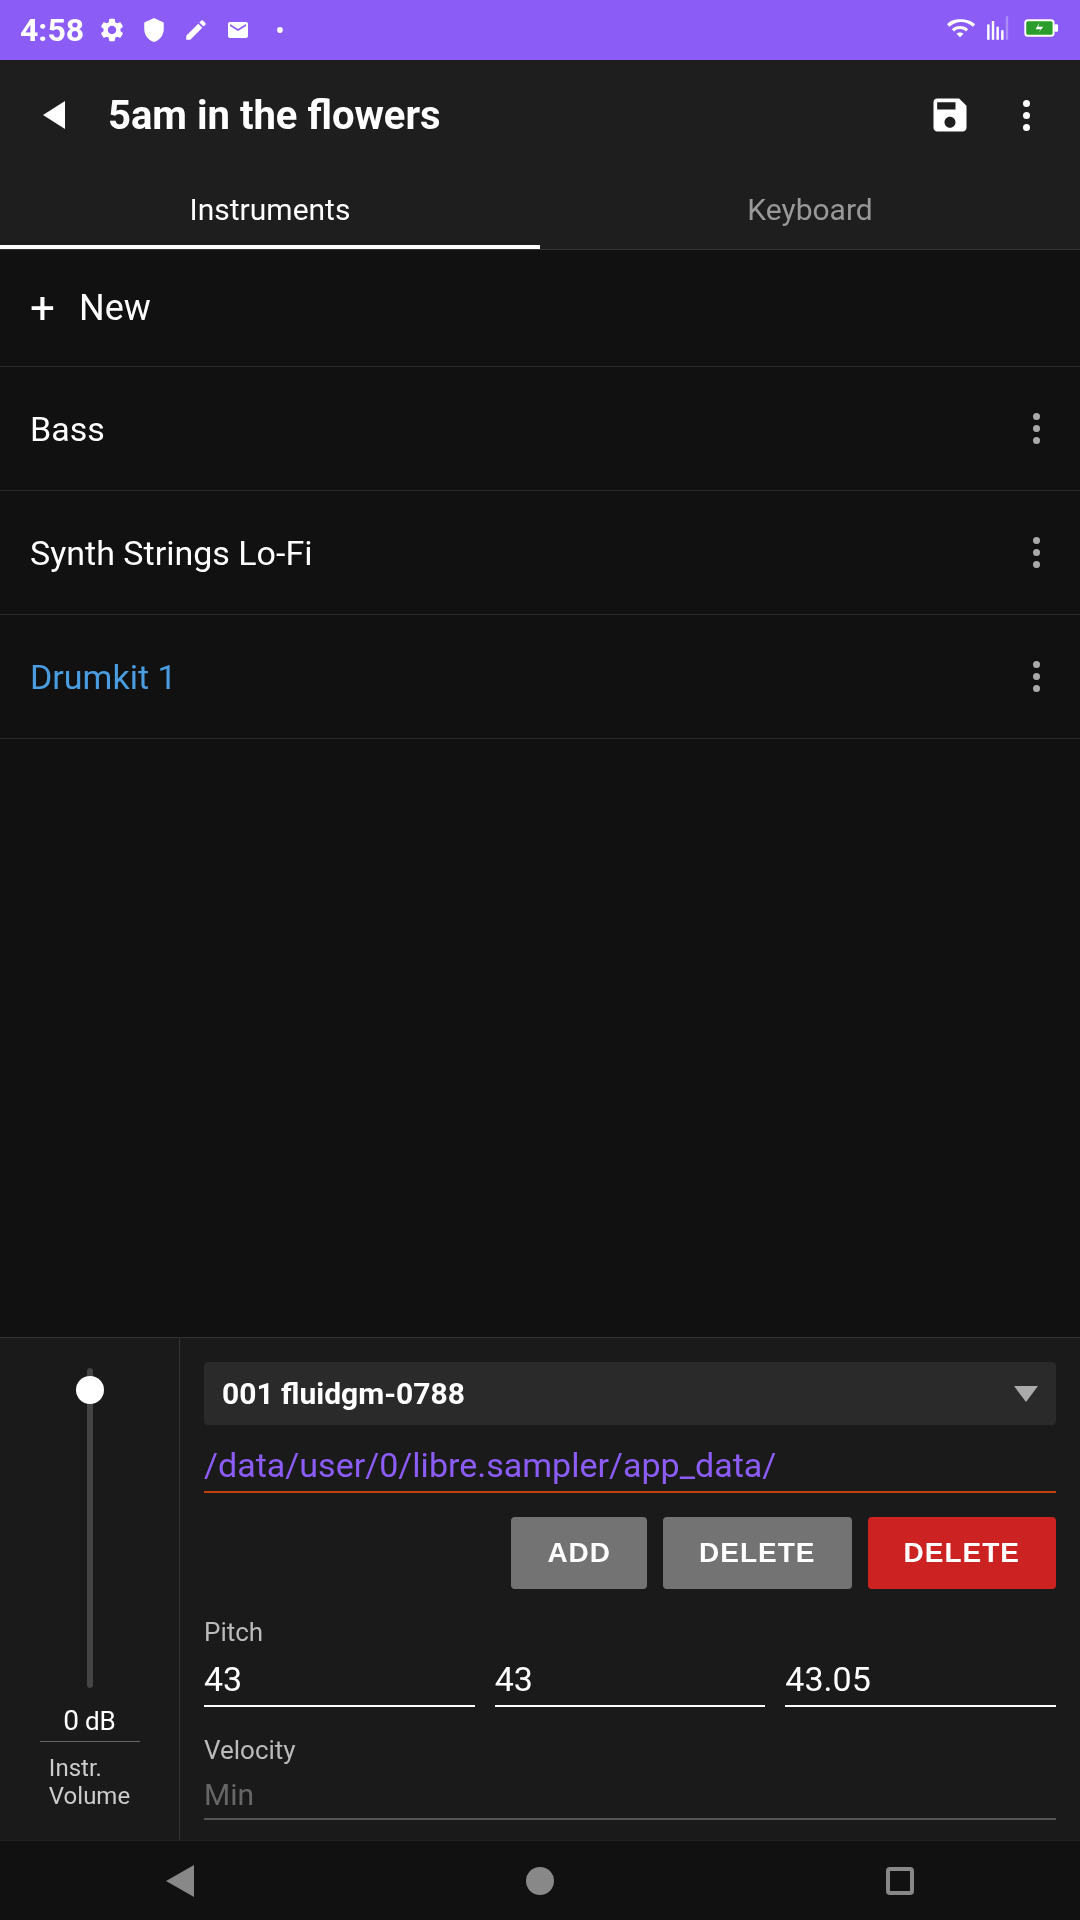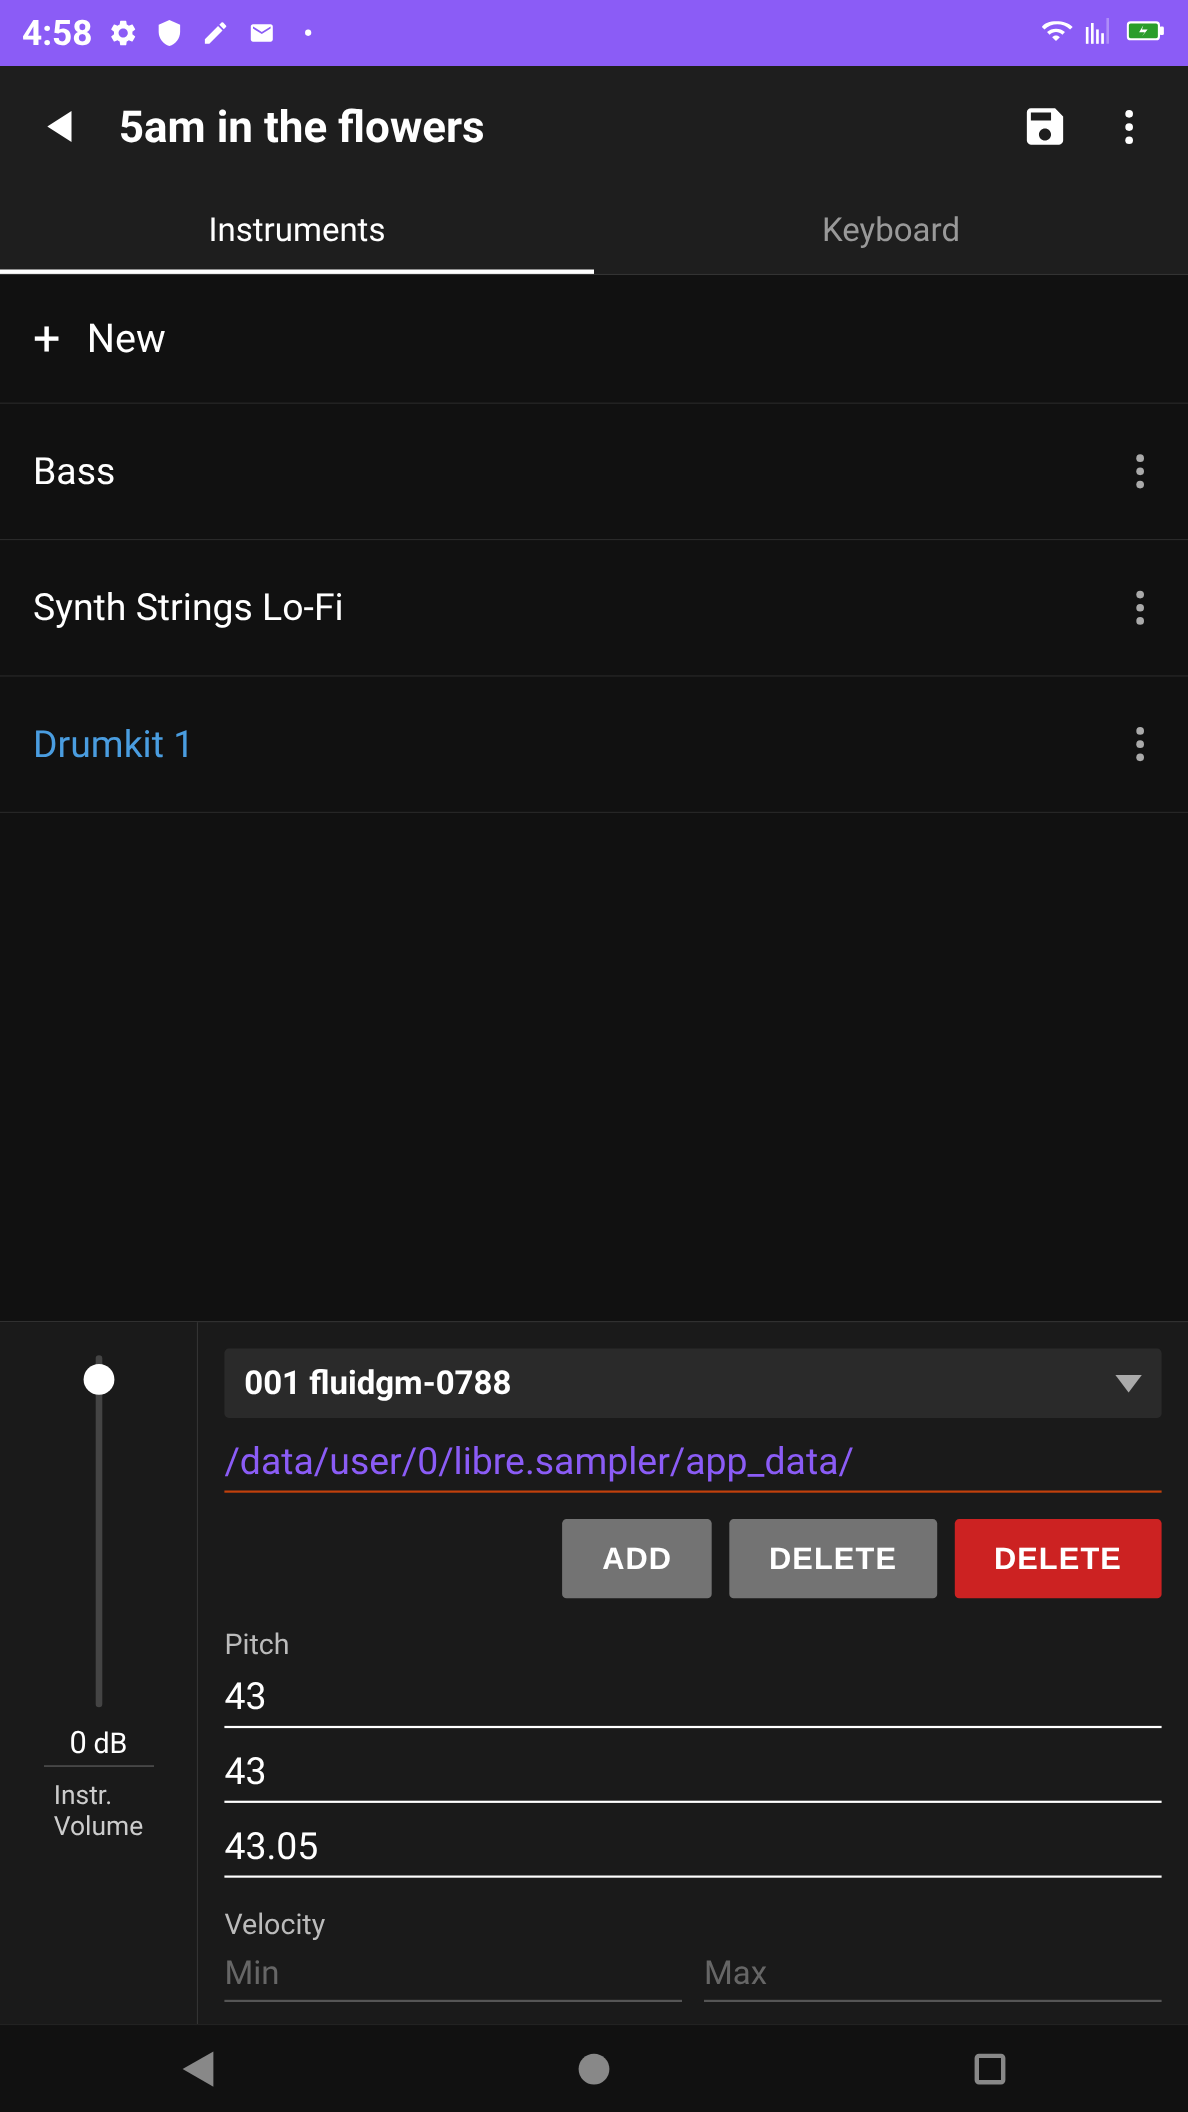--- a/index.html
+++ b/index.html
@@ -345,21 +345,20 @@
     
     .section-label {
       font-size: 26px;
       color: #bbb;
       margin-bottom: 12px;
     }
     .pitch-row {
       display: flex;
       gap: 20px;
       margin-bottom: 28px;
-      flex-direction: column;
     }
     .pitch-field {
       flex: 1;
     }
     .pitch-value {
       font-size: 34px;
       color: #fff;
       border-bottom: 2px solid #fff;
       padding-bottom: 6px;
       display: block;
@@ -592,23 +591,20 @@
         <div class="pitch-field">
           <span class="pitch-value">43.05</span>
         </div>
       </div>
 
       <div class="section-label">Velocity</div>
       <div class="velocity-row">
         <div class="velocity-field">
           <span class="velocity-placeholder">Min</span>
         </div>
-        <div class="velocity-field">
-          <span class="velocity-placeholder">Max</span>
-        </div>
       </div>
 
     </div>
   </div>
 </div>
 
 <div class="nav-bar">
   <div class="nav-btn">
     <div class="nav-back"></div>
   </div>

